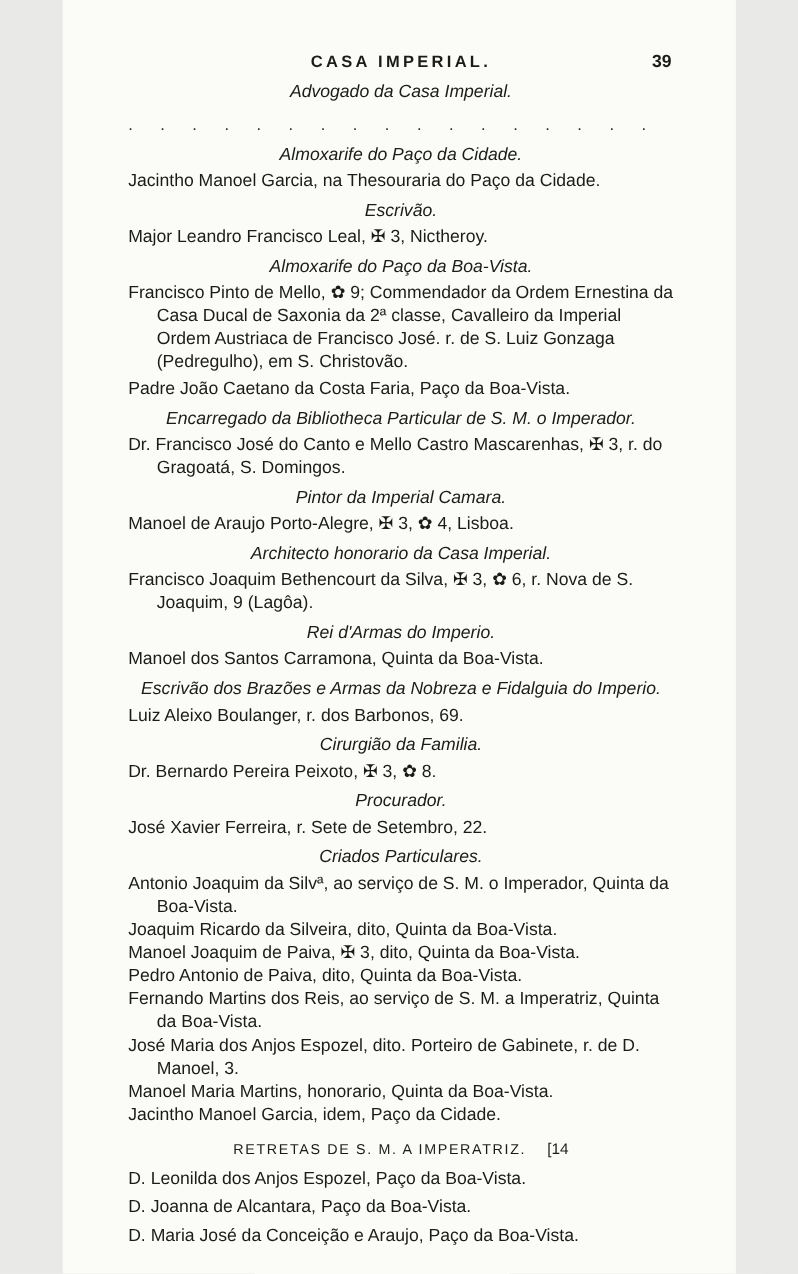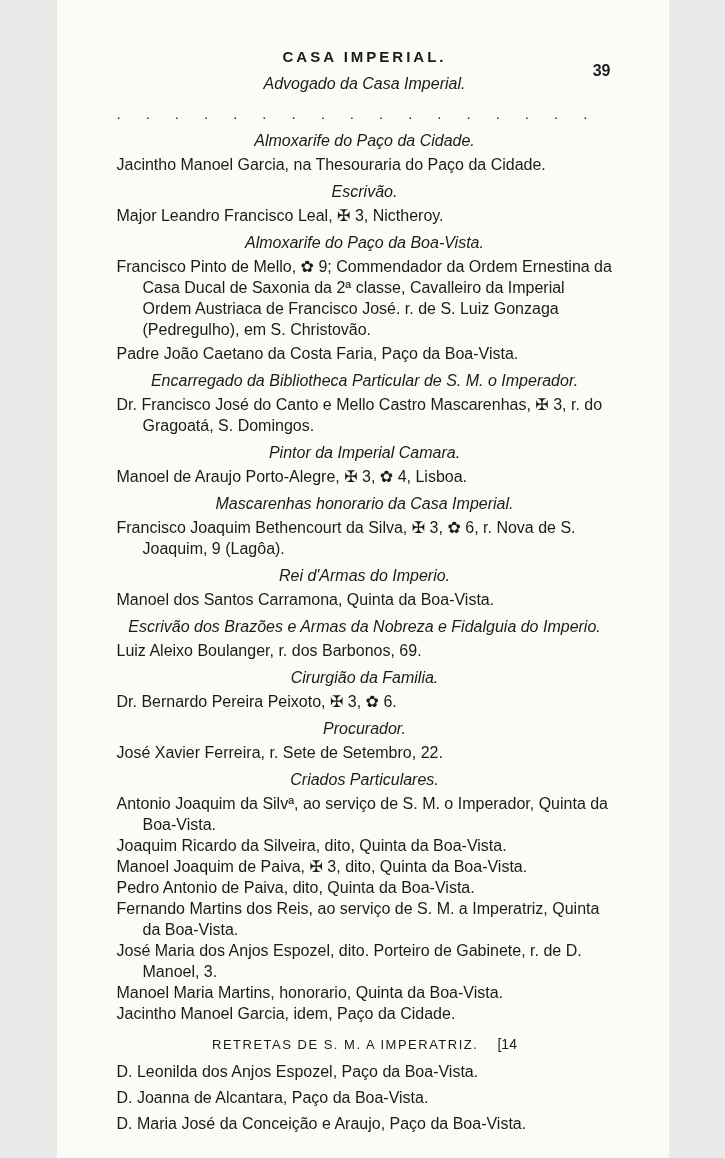--- a/index.html
+++ b/index.html
@@ -14,21 +14,21 @@
     line-height:21px;
     box-sizing:border-box;
     padding:46px 56px 30px 60px;
     overflow:hidden;
   }
   .header { position:relative; text-align:center; height:22px; }
   .header .title {
     font-weight:bold; letter-spacing:3px; font-size:15px;
   }
   .header .pageno {
-    position:absolute; right:2px; top:14px;
+    position:absolute; right:2px; top:0;
     font-weight:bold; font-size:16px; letter-spacing:0;
   }
   .subtitle { text-align:center; font-style:italic; margin-top:5px; }
   .dots {
     margin-top:9px; margin-bottom:2px;
     white-space:nowrap; overflow:hidden;
     letter-spacing:25px; color:#2a2a2a; font-size:15px;
   }
   .section { margin-bottom:3px; }
   .heading {
@@ -85,37 +85,37 @@
     <div class="heading">Encarregado da Bibliotheca Particular de S. M. o Imperador.</div>
     <p class="entry">Dr. Francisco José do Canto e Mello Castro Mascarenhas, ✠ 3, r. do Gragoatá, S. Domingos.</p>
   </div>
 
   <div class="section">
     <div class="heading">Pintor da Imperial Camara.</div>
     <p class="entry">Manoel de Araujo Porto-Alegre, ✠ 3, ✿ 4, Lisboa.</p>
   </div>
 
   <div class="section">
-    <div class="heading">Mascarenhas honorario da Casa Imperial.</div>
+    <div class="heading">Architecto honorario da Casa Imperial.</div>
     <p class="entry">Francisco Joaquim Bethencourt da Silva, ✠ 3, ✿ 6, r. Nova de S. Joaquim, 9 (Lagôa).</p>
   </div>
 
   <div class="section">
     <div class="heading">Rei d'Armas do Imperio.</div>
     <p class="entry">Manoel dos Santos Carramona, Quinta da Boa-Vista.</p>
   </div>
 
   <div class="section">
     <div class="heading">Escrivão dos Brazões e Armas da Nobreza e Fidalguia do Imperio.</div>
     <p class="entry">Luiz Aleixo Boulanger, r. dos Barbonos, 69.</p>
   </div>
 
   <div class="section">
     <div class="heading">Cirurgião da Familia.</div>
-    <p class="entry">Dr. Bernardo Pereira Peixoto, ✠ 3, ✿ 6.</p>
+    <p class="entry">Dr. Bernardo Pereira Peixoto, ✠ 3, ✿ 8.</p>
   </div>
 
   <div class="section">
     <div class="heading">Procurador.</div>
     <p class="entry">José Xavier Ferreira, r. Sete de Setembro, 22.</p>
   </div>
 
   <div class="section">
     <div class="heading">Criados Particulares.</div>
     <p class="entry">Antonio Joaquim da Silvª, ao serviço de S. M. o Imperador, Quinta da Boa-Vista.</p>

